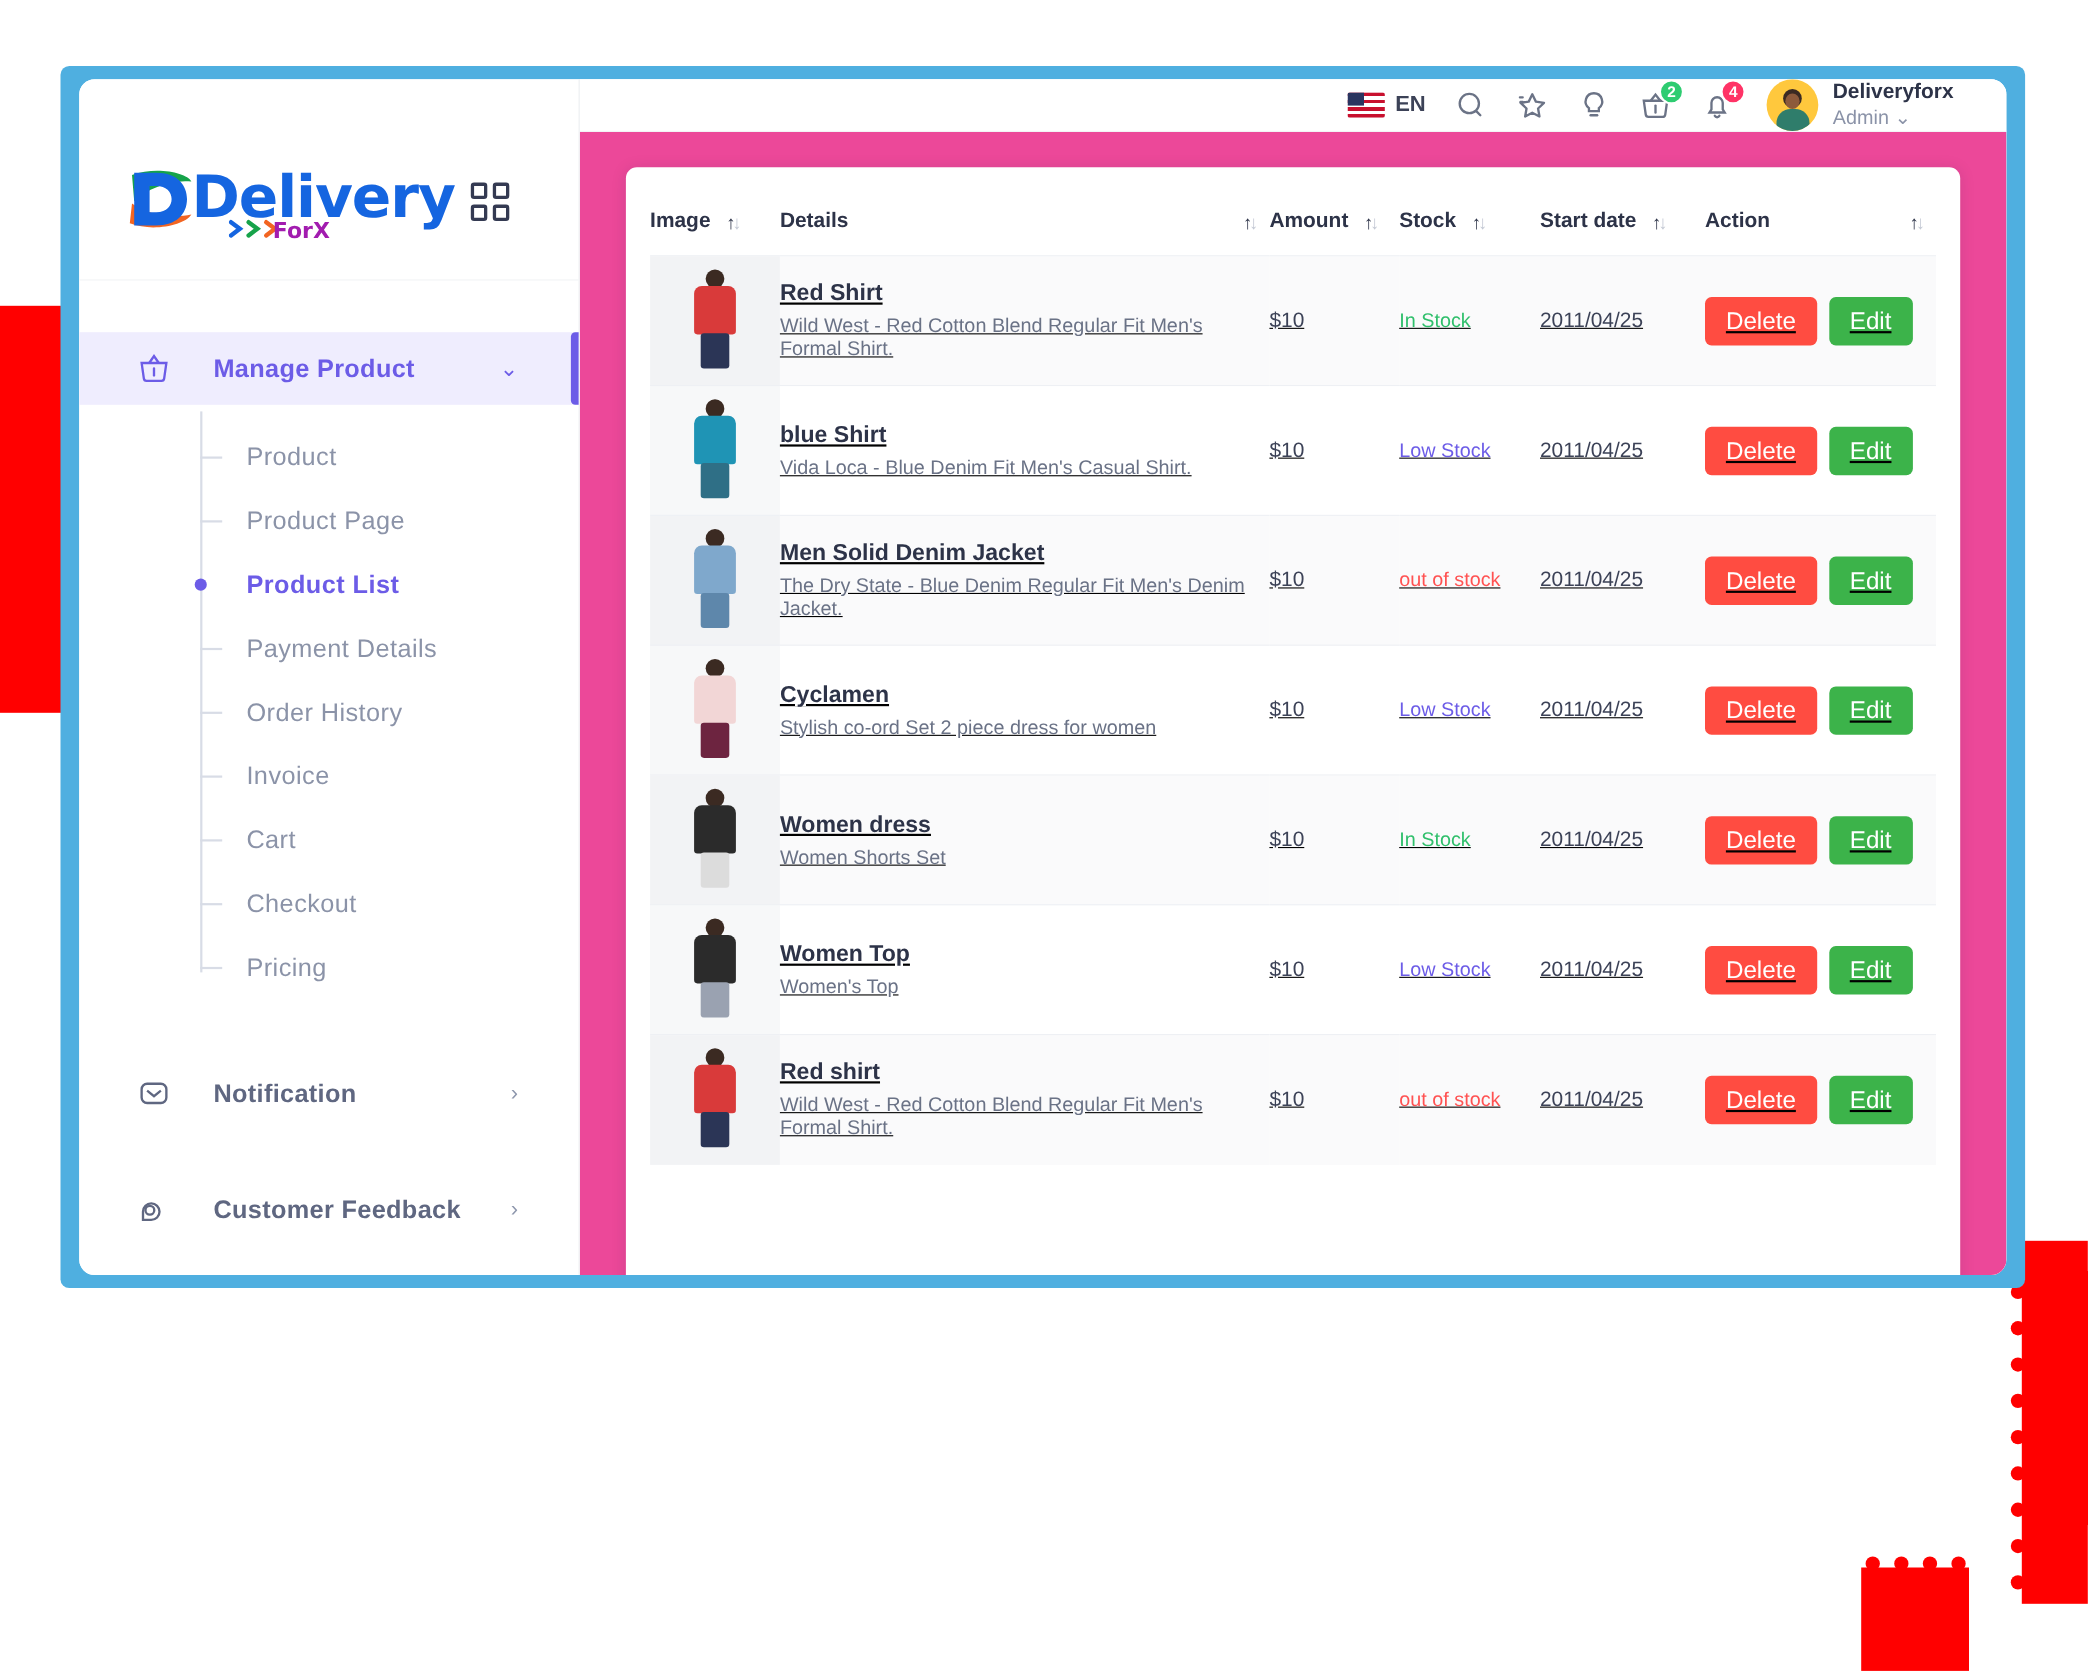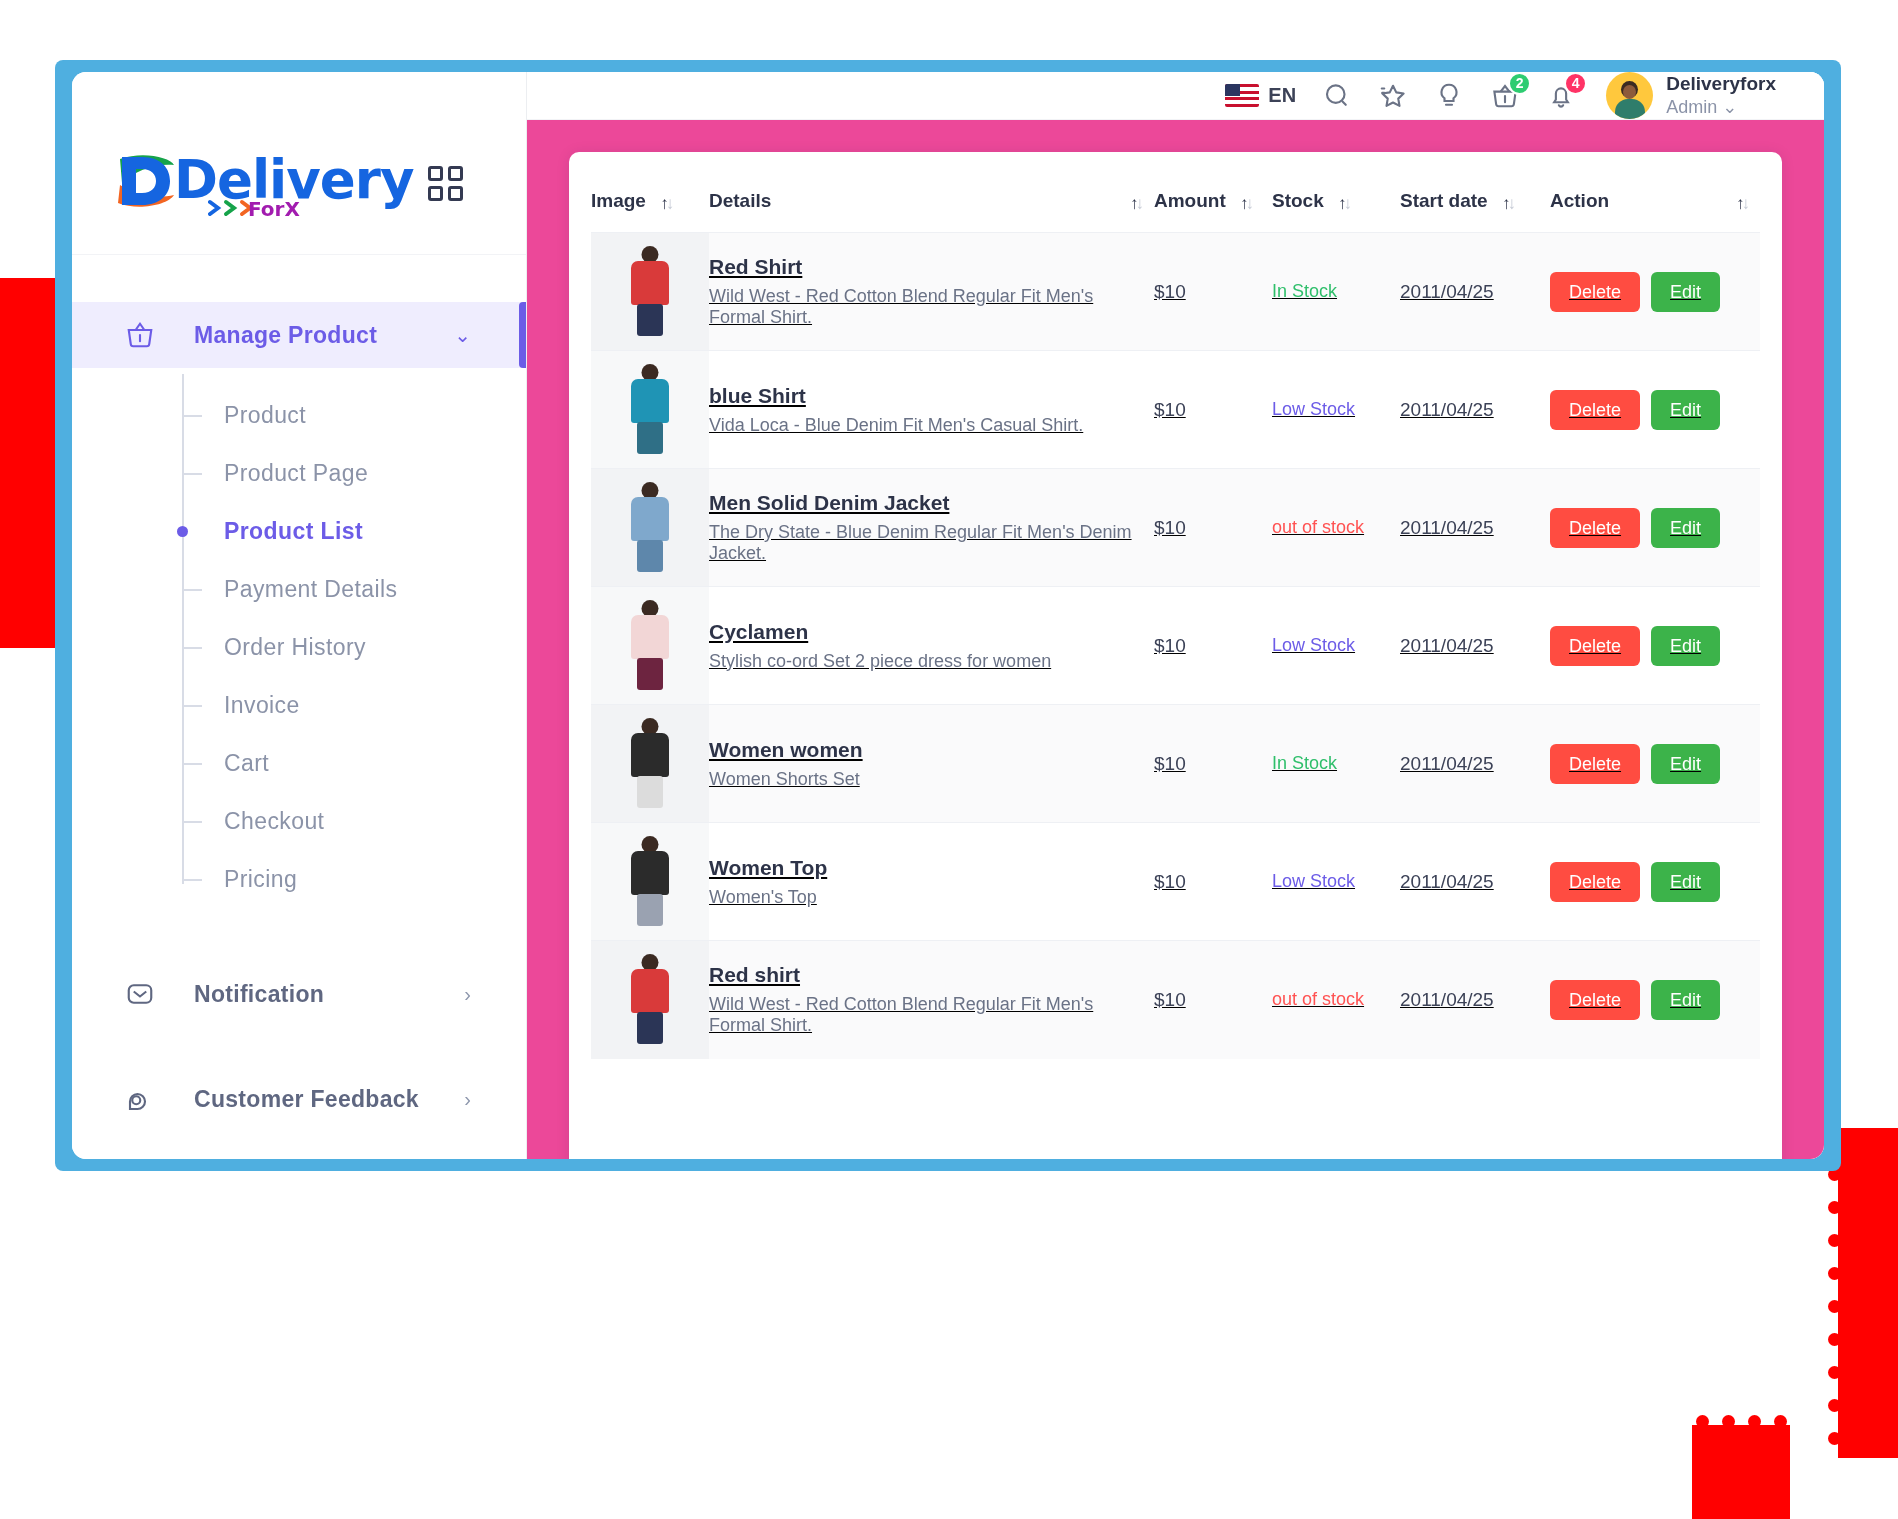--- a/index.html
+++ b/index.html
@@ -169,21 +169,21 @@
   .p-desc { font-size: 18px; color: #6a7286; }
   .amount { font-size: 19px; color: #3c4257; }
   .stock { font-size: 18px; }
   .stock.in    { color: #2fbf6b; }
   .stock.low   { color: #6C5CE7; }
   .stock.out   { color: #ff5252; }
   .sdate { font-size: 19px; color: #3c4257; }
   .btns { display: flex; gap: 11px; }
   .btn {
     border: none; border-radius: 6px; color: #fff;
-    font-size: 18px; font-family: "Liberation Sans", sans-serif;
+    font-size: 22px; font-family: "Liberation Sans", sans-serif;
     padding: 11px 19px; cursor: pointer; line-height: 1;
   }
   .btn.del  { background: #FF4C41; }
   .btn.edit { background: #3CB34A; }
   .col-amount  { width: 118px; }
   .col-stock   { width: 128px; }
   .col-date    { width: 150px; }
   .col-action  { width: 210px; }
 </style>
 </head>
@@ -507,21 +507,21 @@
                   <td>
                     <div class="btns">
                       <button class="btn del">Delete</button>
                       <button class="btn edit">Edit</button>
                     </div>
                   </td>
                 </tr>
                 <tr>
                   <td class="img-cell"><span class="thumb"><span class="hd"></span><span class="tors" style="background:#2b2b2b"></span><span class="legs" style="background:#dcdcdc"></span></span></td>
                   <td>
-                    <div class="p-name">Women women</div>
+                    <div class="p-name">Women dress</div>
                     <div class="p-desc">Women Shorts Set</div>
                   </td>
                   <td><span class="amount">$10</span></td>
                   <td><span class="stock in">In Stock</span></td>
                   <td><span class="sdate">2011/04/25</span></td>
                   <td>
                     <div class="btns">
                       <button class="btn del">Delete</button>
                       <button class="btn edit">Edit</button>
                     </div>

